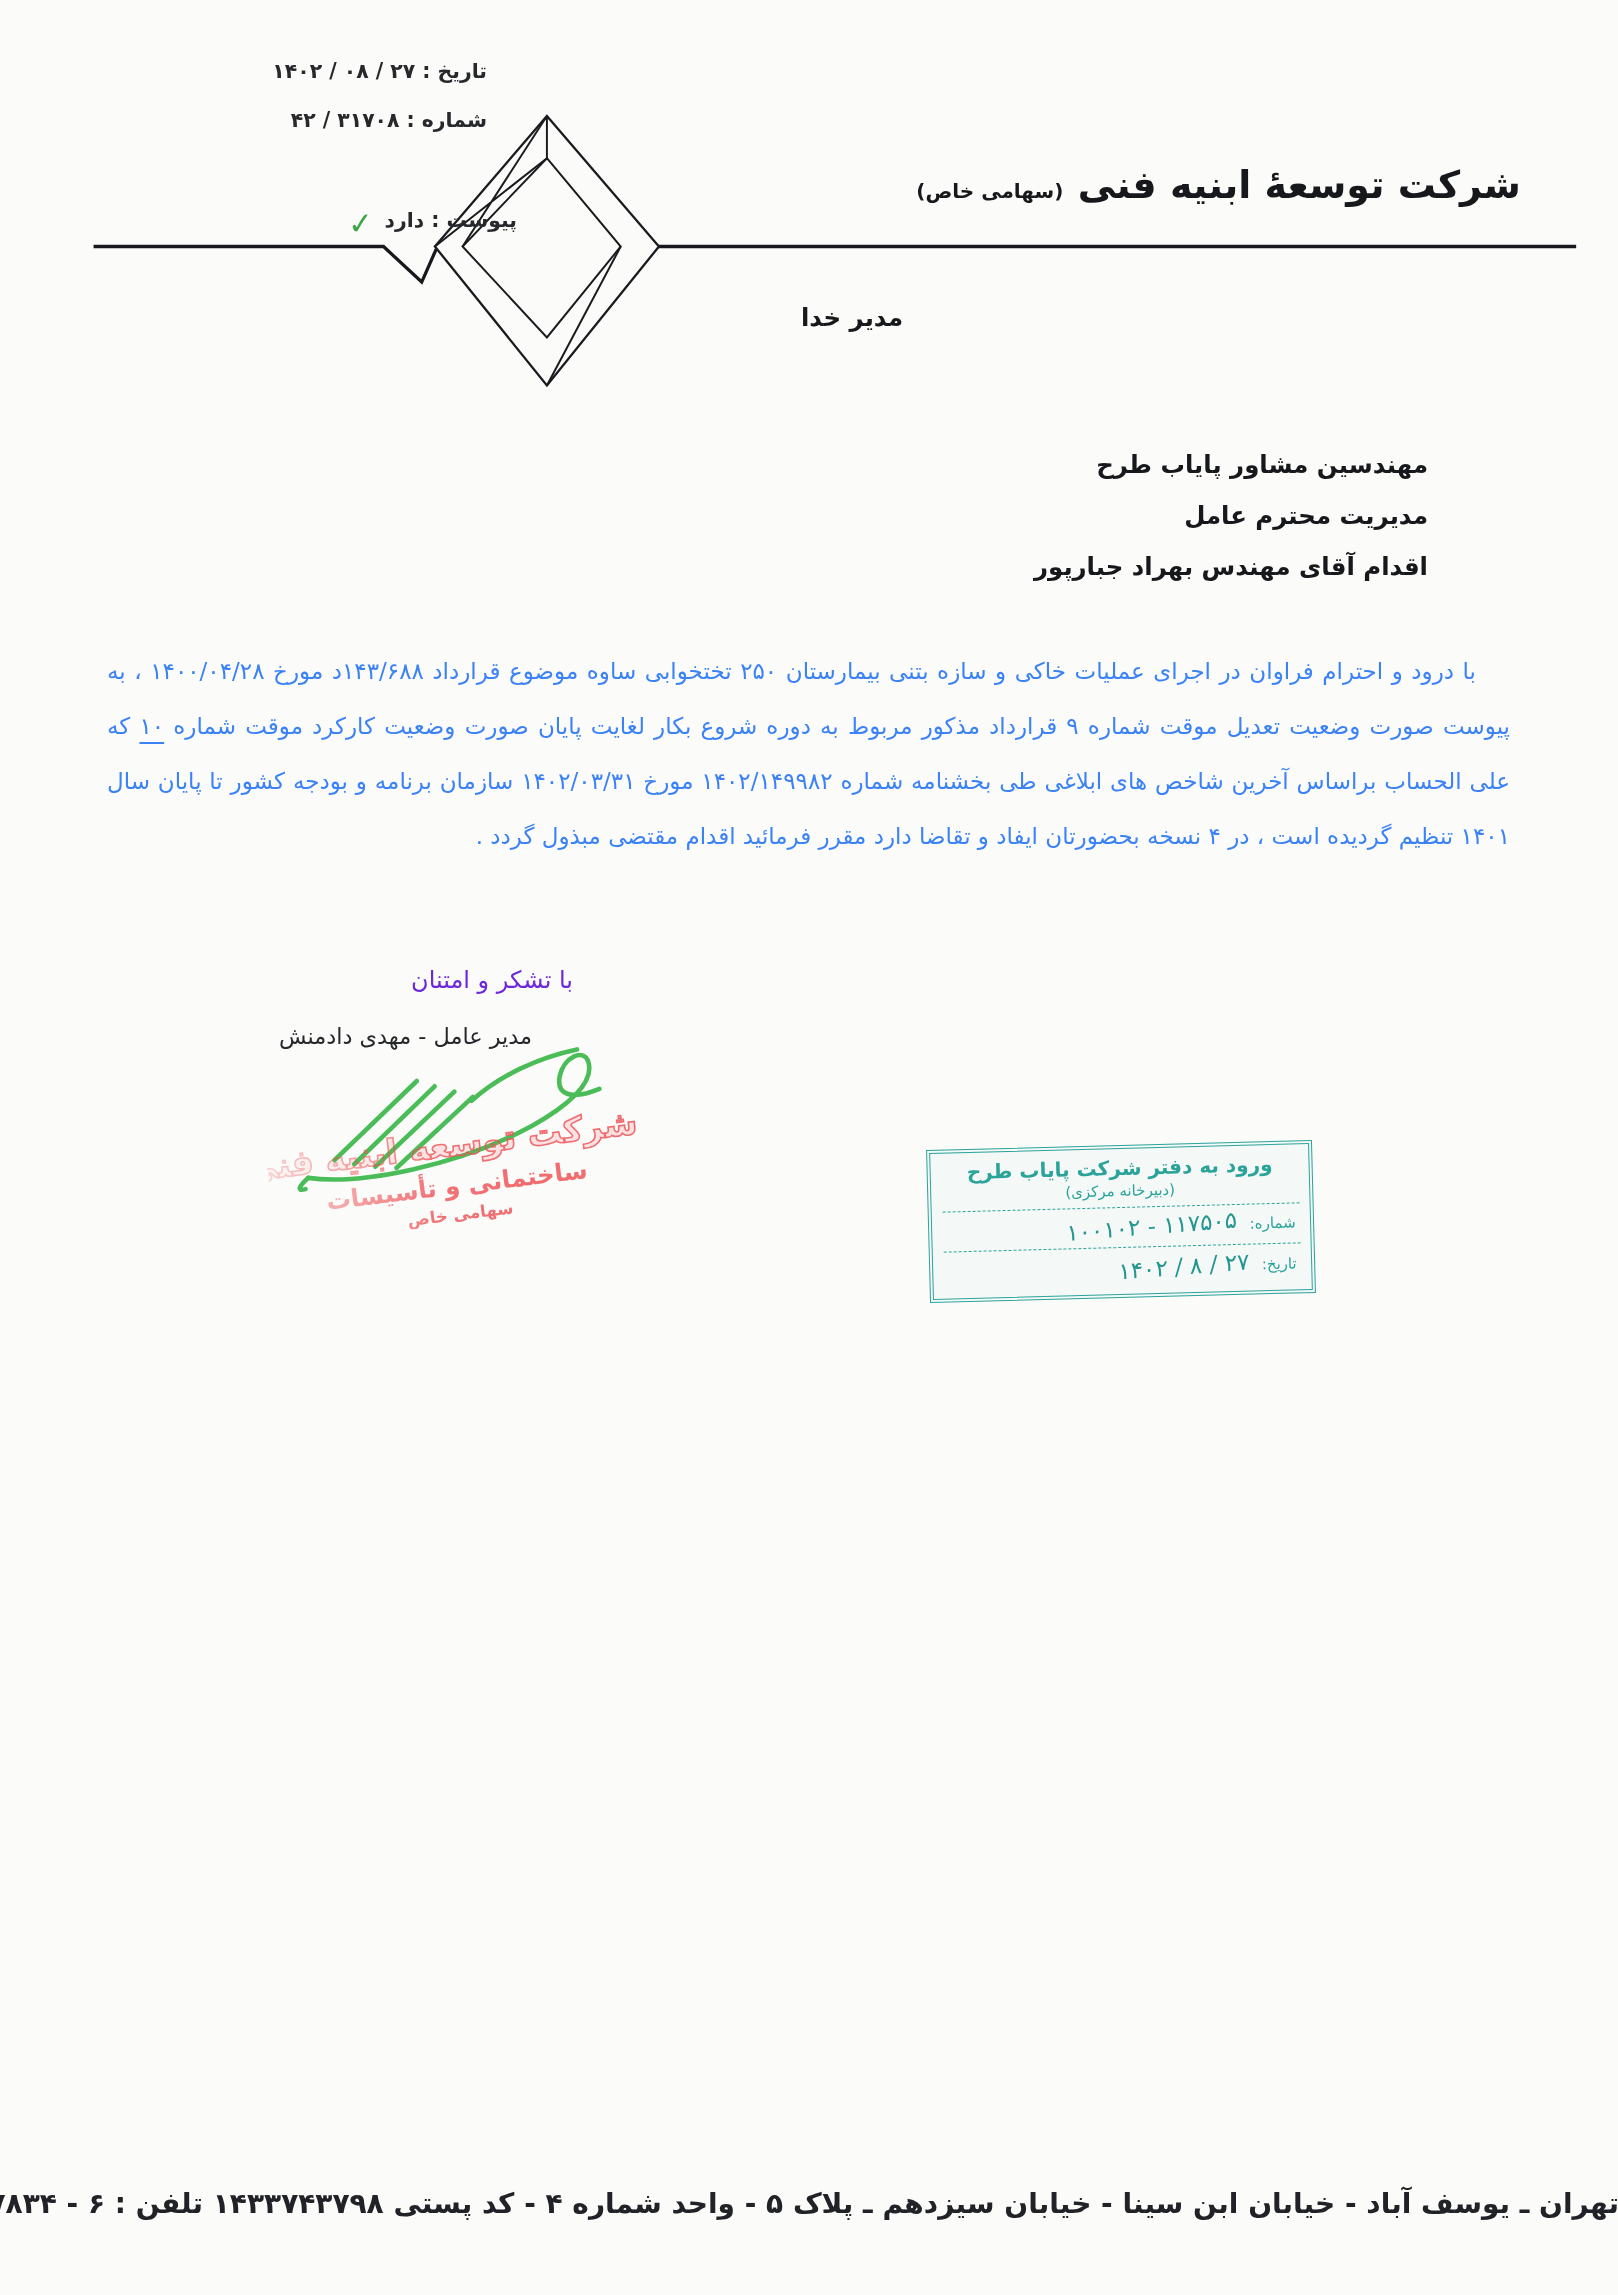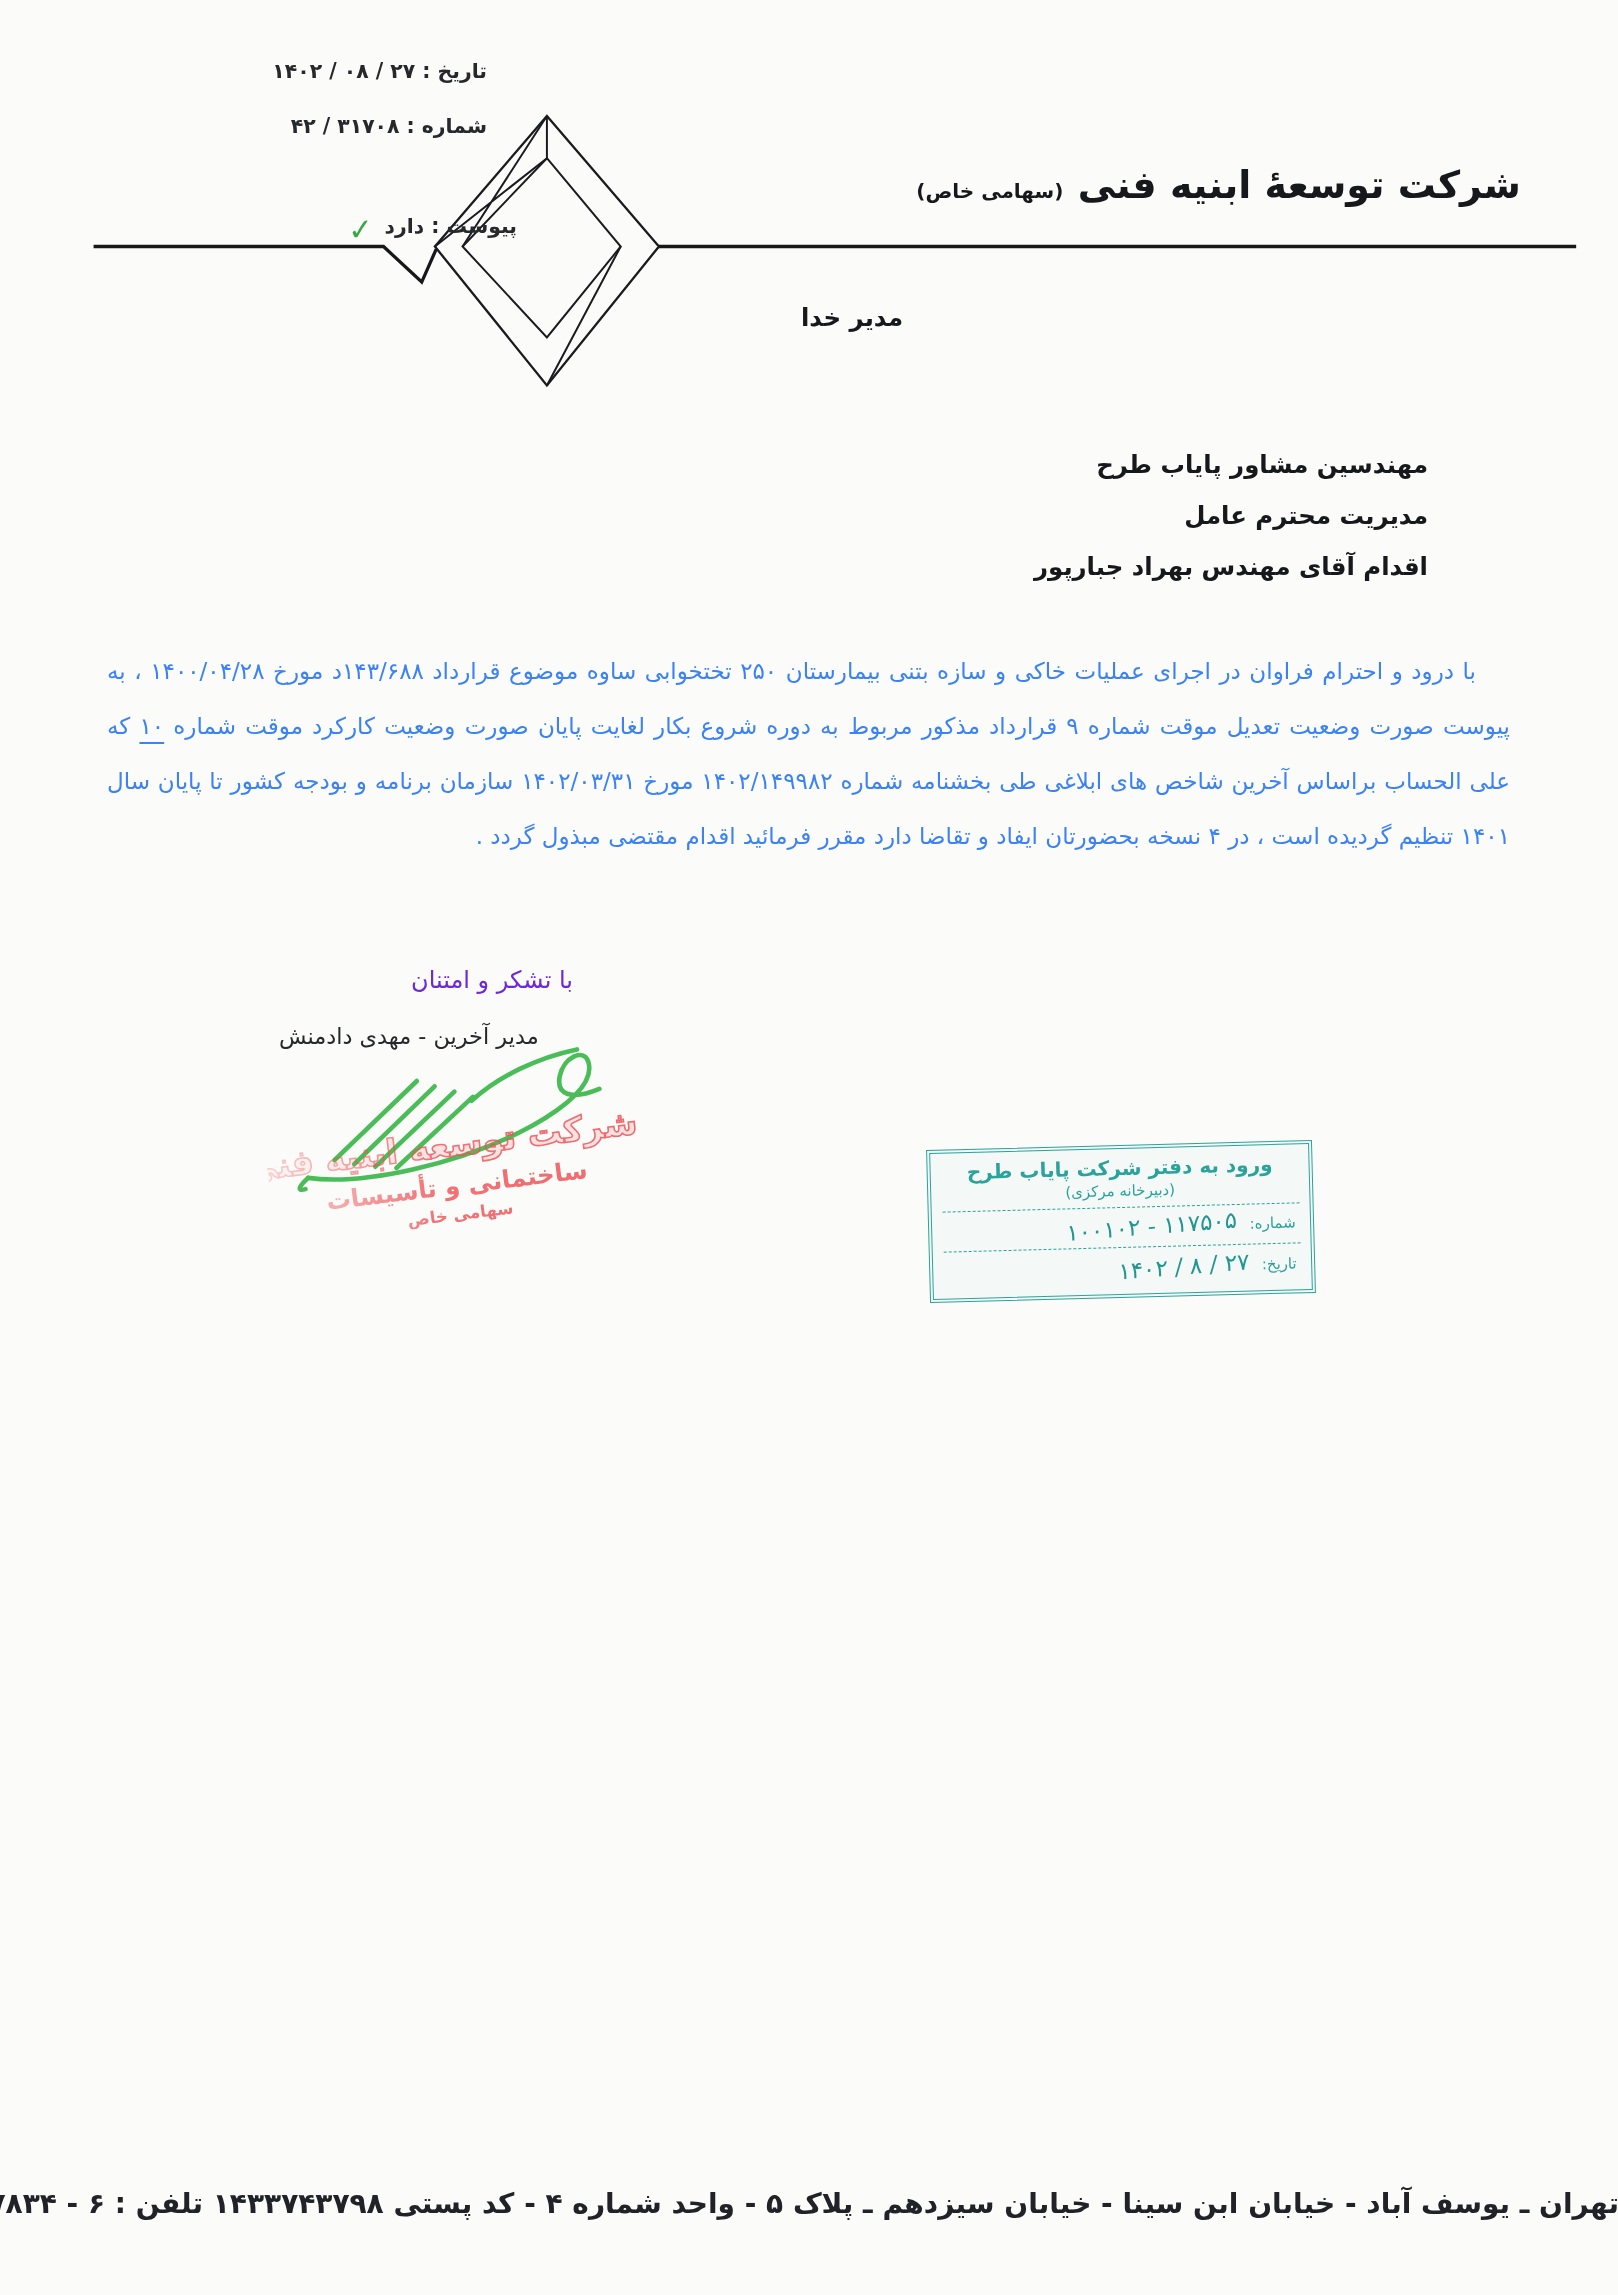--- a/index.html
+++ b/index.html
@@ -14,21 +14,21 @@
     overflow:hidden;
   }
 
   
   .meta{
     position:absolute; top:57px; left:183px; width:304px;
     direction:rtl; text-align:right;
     font-size:20.4px; font-weight:bold; color:#26282c;
     line-height:29px;
   }
-  .meta .m2{ margin-top:26px; }
+  .meta .m2{ margin-top:20px; }
   .meta .m3{ margin-top:67px; margin-left:-6.6px; margin-right:-30px; white-space:nowrap; }
   .meta .check{
     color:#3aa845; font-size:30px; font-weight:bold;
     position:relative; top:6.6px; margin-right:4px;
     display:inline-block; transform:rotate(-4deg);
   }
 
   
   .header-art{ position:absolute; top:0; left:0; }
 
@@ -146,21 +146,21 @@
 
 <div class="recipient">
   <div>مهندسین مشاور پایاب طرح</div>
   <div>مدیریت محترم عامل</div>
   <div>اقدام آقای مهندس بهراد جبارپور</div>
 </div>
 
 <div class="body-par"><span>با درود و احترام فراوان در اجرای عملیات خاکی و سازه بتنی بیمارستان ۲۵۰ تختخوابی ساوه موضوع قرارداد ۱۴۳/۶۸۸د مورخ ۱۴۰۰/۰۴/۲۸ ، به پیوست صورت وضعیت تعدیل موقت شماره ۹ قرارداد مذکور مربوط به دوره شروع بکار لغایت پایان صورت وضعیت کارکرد موقت شماره </span><span class="u">۱۰</span><span> که علی الحساب براساس آخرین شاخص های ابلاغی طی بخشنامه شماره ۱۴۰۲/۱۴۹۹۸۲ مورخ ۱۴۰۲/۰۳/۳۱ سازمان برنامه و بودجه کشور تا پایان سال ۱۴۰۱ تنظیم گردیده است ، در ۴ نسخه بحضورتان ایفاد و تقاضا دارد مقرر فرمائید اقدام مقتضی مبذول گردد .</span></div>
 
 <div class="sig-thanks">با تشکر و امتنان</div>
-<div class="sig-name">مدیر آخرین - مهدی دادمنش</div>
+<div class="sig-name">مدیر عامل - مهدی دادمنش</div>
 
 <svg class="sig-scribble" width="369" height="178" viewBox="0 0 560 270" aria-hidden="true">
   <g fill="none" stroke="#3db84b" stroke-width="7" stroke-linecap="round" opacity="0.92">
     <path d="M70 235 C150 246 300 216 410 156 C470 122 505 88 495 58 C488 38 458 52 452 80 C446 108 468 118 512 100"></path>
     <path d="M110 208 L235 88 M140 214 L262 96 M172 218 L292 104 M204 220 L320 112"></path>
     <path d="M318 118 C360 80 420 52 478 40"></path>
     <path d="M70 235 C56 248 52 256 66 252"></path>
   </g>
 </svg>
 

